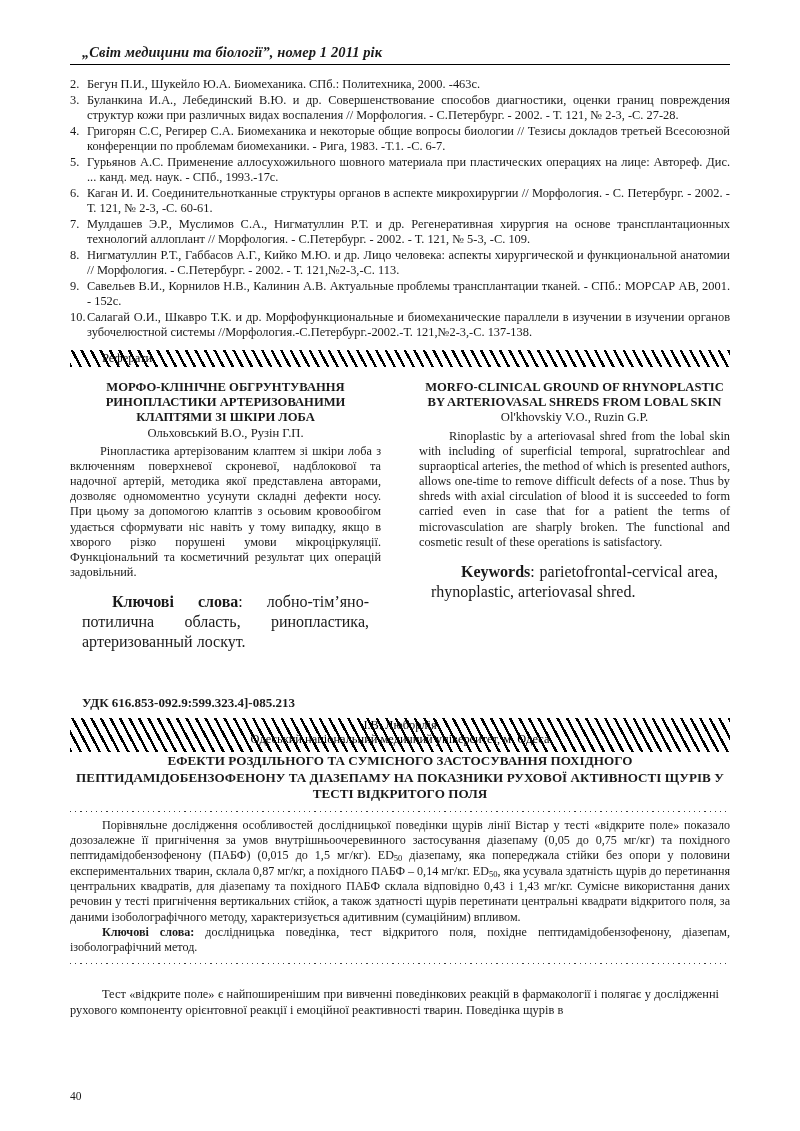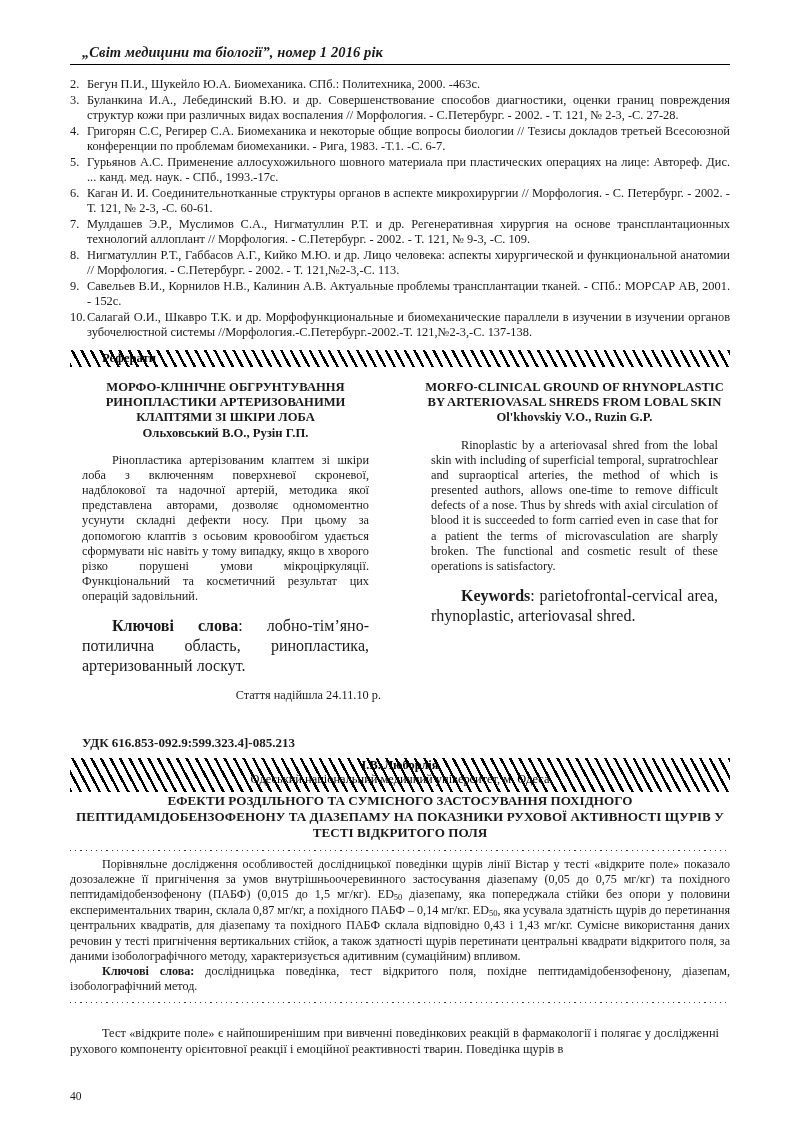--- a/index.html
+++ b/index.html
@@ -70,21 +70,21 @@
         62deg,
         #000 0px, #000 2.4px,
         #ffffff 2.4px, #ffffff 8.4px);
   }
   .hatch-small { height: 17px; margin-top: 10px; }
   .hatch-big   { height: 34px; margin-top: 7px; }
   .hatch-label {
     position: absolute;
     left: 0; right: 0;
     text-align: center;
-    font-weight: bold;
+    font-weight: normal;
     font-size: 12.6px;
     line-height: 1.02;
     color: #000;
     mix-blend-mode: normal;
   }
   .hatch-small .hatch-label { top: 2px; left: 32px; right: auto; text-align: left; }
   .hatch-big .l1 { top: 1px; font-size: 12.4px; }
   .hatch-big .l2 { top: 15px; font-size: 12.4px; font-weight: normal; }
 
   
@@ -96,31 +96,31 @@
   .col { width: 50%; }
   .abs-title {
     text-align: center;
     font-weight: bold;
     font-size: 12.6px;
     line-height: 1.2;
     margin: 0;
   }
   .abs-authors {
     text-align: center;
-    font-weight: bold;
+    font-weight: normal;
     font-size: 12.6px;
     line-height: 1.2;
     margin: 0 0 3px 0;
   }
   .abs-body {
     font-size: 12.3px;
     line-height: 1.235;
     text-align: justify;
     text-indent: 30px;
-    margin: 12px;
+    margin: 0;
     hyphens: none;
   }
   .abs-kw {
     font-size: 16px;
     line-height: 1.235;
     text-align: justify;
     text-indent: 30px;
     margin: 12px;
   }
   .abs-kw b { font-weight: bold; }
@@ -185,21 +185,21 @@
     left: 70px;
     top: 1090px;
     font-size: 11.5px;
   }
 </style>
 </head>
 <body>
 
 <div class="page">
 
-  <div class="runhead">„Світ медицини та біології”, номер 1 2016 рік</div>
+  <div class="runhead">„Світ медицини та біології”, номер 1 2011 рік</div>
 
   <div class="refs">
     <div class="ref">
       <span class="ref-num">2.</span>
       <span class="ref-text">Бегун П.И., Шукейло Ю.А. Биомеханика. СПб.: Политехника, 2000. -463с.</span>
     </div>
     <div class="ref">
       <span class="ref-num">3.</span>
       <span class="ref-text">Буланкина И.А., Лебединский В.Ю. и др. Совершенствование способов диагностики, оценки границ повреждения структур кожи при различных видах воспаления // Морфология. - С.Петербург. - 2002. - Т. 121, № 2-3, -С. 27-28.</span>
     </div>
@@ -210,21 +210,21 @@
     <div class="ref">
       <span class="ref-num">5.</span>
       <span class="ref-text">Гурьянов А.С. Применение аллосухожильного шовного материала при пластических операциях на лице: Автореф. Дис. ... канд. мед. наук. - СПб., 1993.-17с.</span>
     </div>
     <div class="ref">
       <span class="ref-num">6.</span>
       <span class="ref-text">Каган И. И. Соединительнотканные структуры органов в аспекте микрохирургии // Морфология. - С. Петербург. - 2002. - Т. 121, № 2-3, -С. 60-61.</span>
     </div>
     <div class="ref">
       <span class="ref-num">7.</span>
-      <span class="ref-text">Мулдашев Э.Р., Муслимов С.А., Нигматуллин Р.Т. и др. Регенеративная хирургия на основе трансплантационных технологий аллоплант // Морфология. - С.Петербург. - 2002. - Т. 121, № 9-3, -С. 109.</span>
+      <span class="ref-text">Мулдашев Э.Р., Муслимов С.А., Нигматуллин Р.Т. и др. Регенеративная хирургия на основе трансплантационных технологий аллоплант // Морфология. - С.Петербург. - 2002. - Т. 121, № 5-3, -С. 109.</span>
     </div>
     <div class="ref">
       <span class="ref-num">8.</span>
       <span class="ref-text">Нигматуллин Р.Т., Габбасов А.Г., Кийко М.Ю. и др. Лицо человека: аспекты хирургической и функциональной анатомии // Морфология. - С.Петербург. - 2002. - Т. 121,№2-3,-С. 113.</span>
     </div>
     <div class="ref">
       <span class="ref-num">9.</span>
       <span class="ref-text">Савельев В.И., Корнилов Н.В., Калинин А.В. Актуальные проблемы трансплантации тканей. - СПб.: МОРСАР АВ, 2001. - 152с.</span>
     </div>
     <div class="ref">
@@ -236,21 +236,20 @@
   <div class="hatch hatch-small">
     <div class="hatch-label">Реферати</div>
   </div>
 
   <div class="abstract-cols">
     <div class="col">
       <p class="abs-title">МОРФО-КЛІНІЧНЕ ОБГРУНТУВАННЯ РИНОПЛАСТИКИ АРТЕРИЗОВАНИМИ КЛАПТЯМИ ЗІ ШКІРИ ЛОБА</p>
       <p class="abs-authors">Ольховський В.О., Рузін Г.П.</p>
       <p class="abs-body">Рінопластика артерізованим клаптем зі шкіри лоба з включенням поверхневої скроневої, надблокової та надочної артерій, методика якої представлена авторами, дозволяє одномоментно усунути складні дефекти носу. При цьому за допомогою клаптів з осьовим кровообігом удається сформувати ніс навіть у тому випадку, якщо в хворого різко порушені умови мікроціркуляції. Функціональний та косметичний результат цих операцій задовільний.</p>
       <p class="abs-kw"><b>Ключові слова</b><span>: лобно-тім’яно-потилична область, ринопластика, артеризованный лоскут.</span></p>
-      <p class="abs-recv">Стаття надійшла 24.11.10 р.</p>
     </div>
     <div class="col">
       <p class="abs-title">MORFO-CLINICAL GROUND OF RHYNOPLASTIC BY ARTERIOVASAL SHREDS FROM LOBAL SKIN</p>
       <p class="abs-authors">Ol'khovskiy V.O., Ruzin G.P.</p>
       <p class="abs-body">Rinoplastic by a arteriovasal shred from the lobal skin with including of superficial temporal, supratrochlear and supraoptical arteries, the method of which is presented authors, allows one-time to remove difficult defects of a nose. Thus by shreds with axial circulation of blood it is succeeded to form carried even in case that for a patient the terms of microvasculation are sharply broken. The functional and cosmetic result of these operations is satisfactory.</p>
       <p class="abs-kw"><b>Keywords</b><span>: parietofrontal-cervical area, rhynoplastic, arteriovasal shred.</span></p>
     </div>
   </div>
 
   <div class="udc">УДК 616.853-092.9:599.323.4]-085.213</div>

